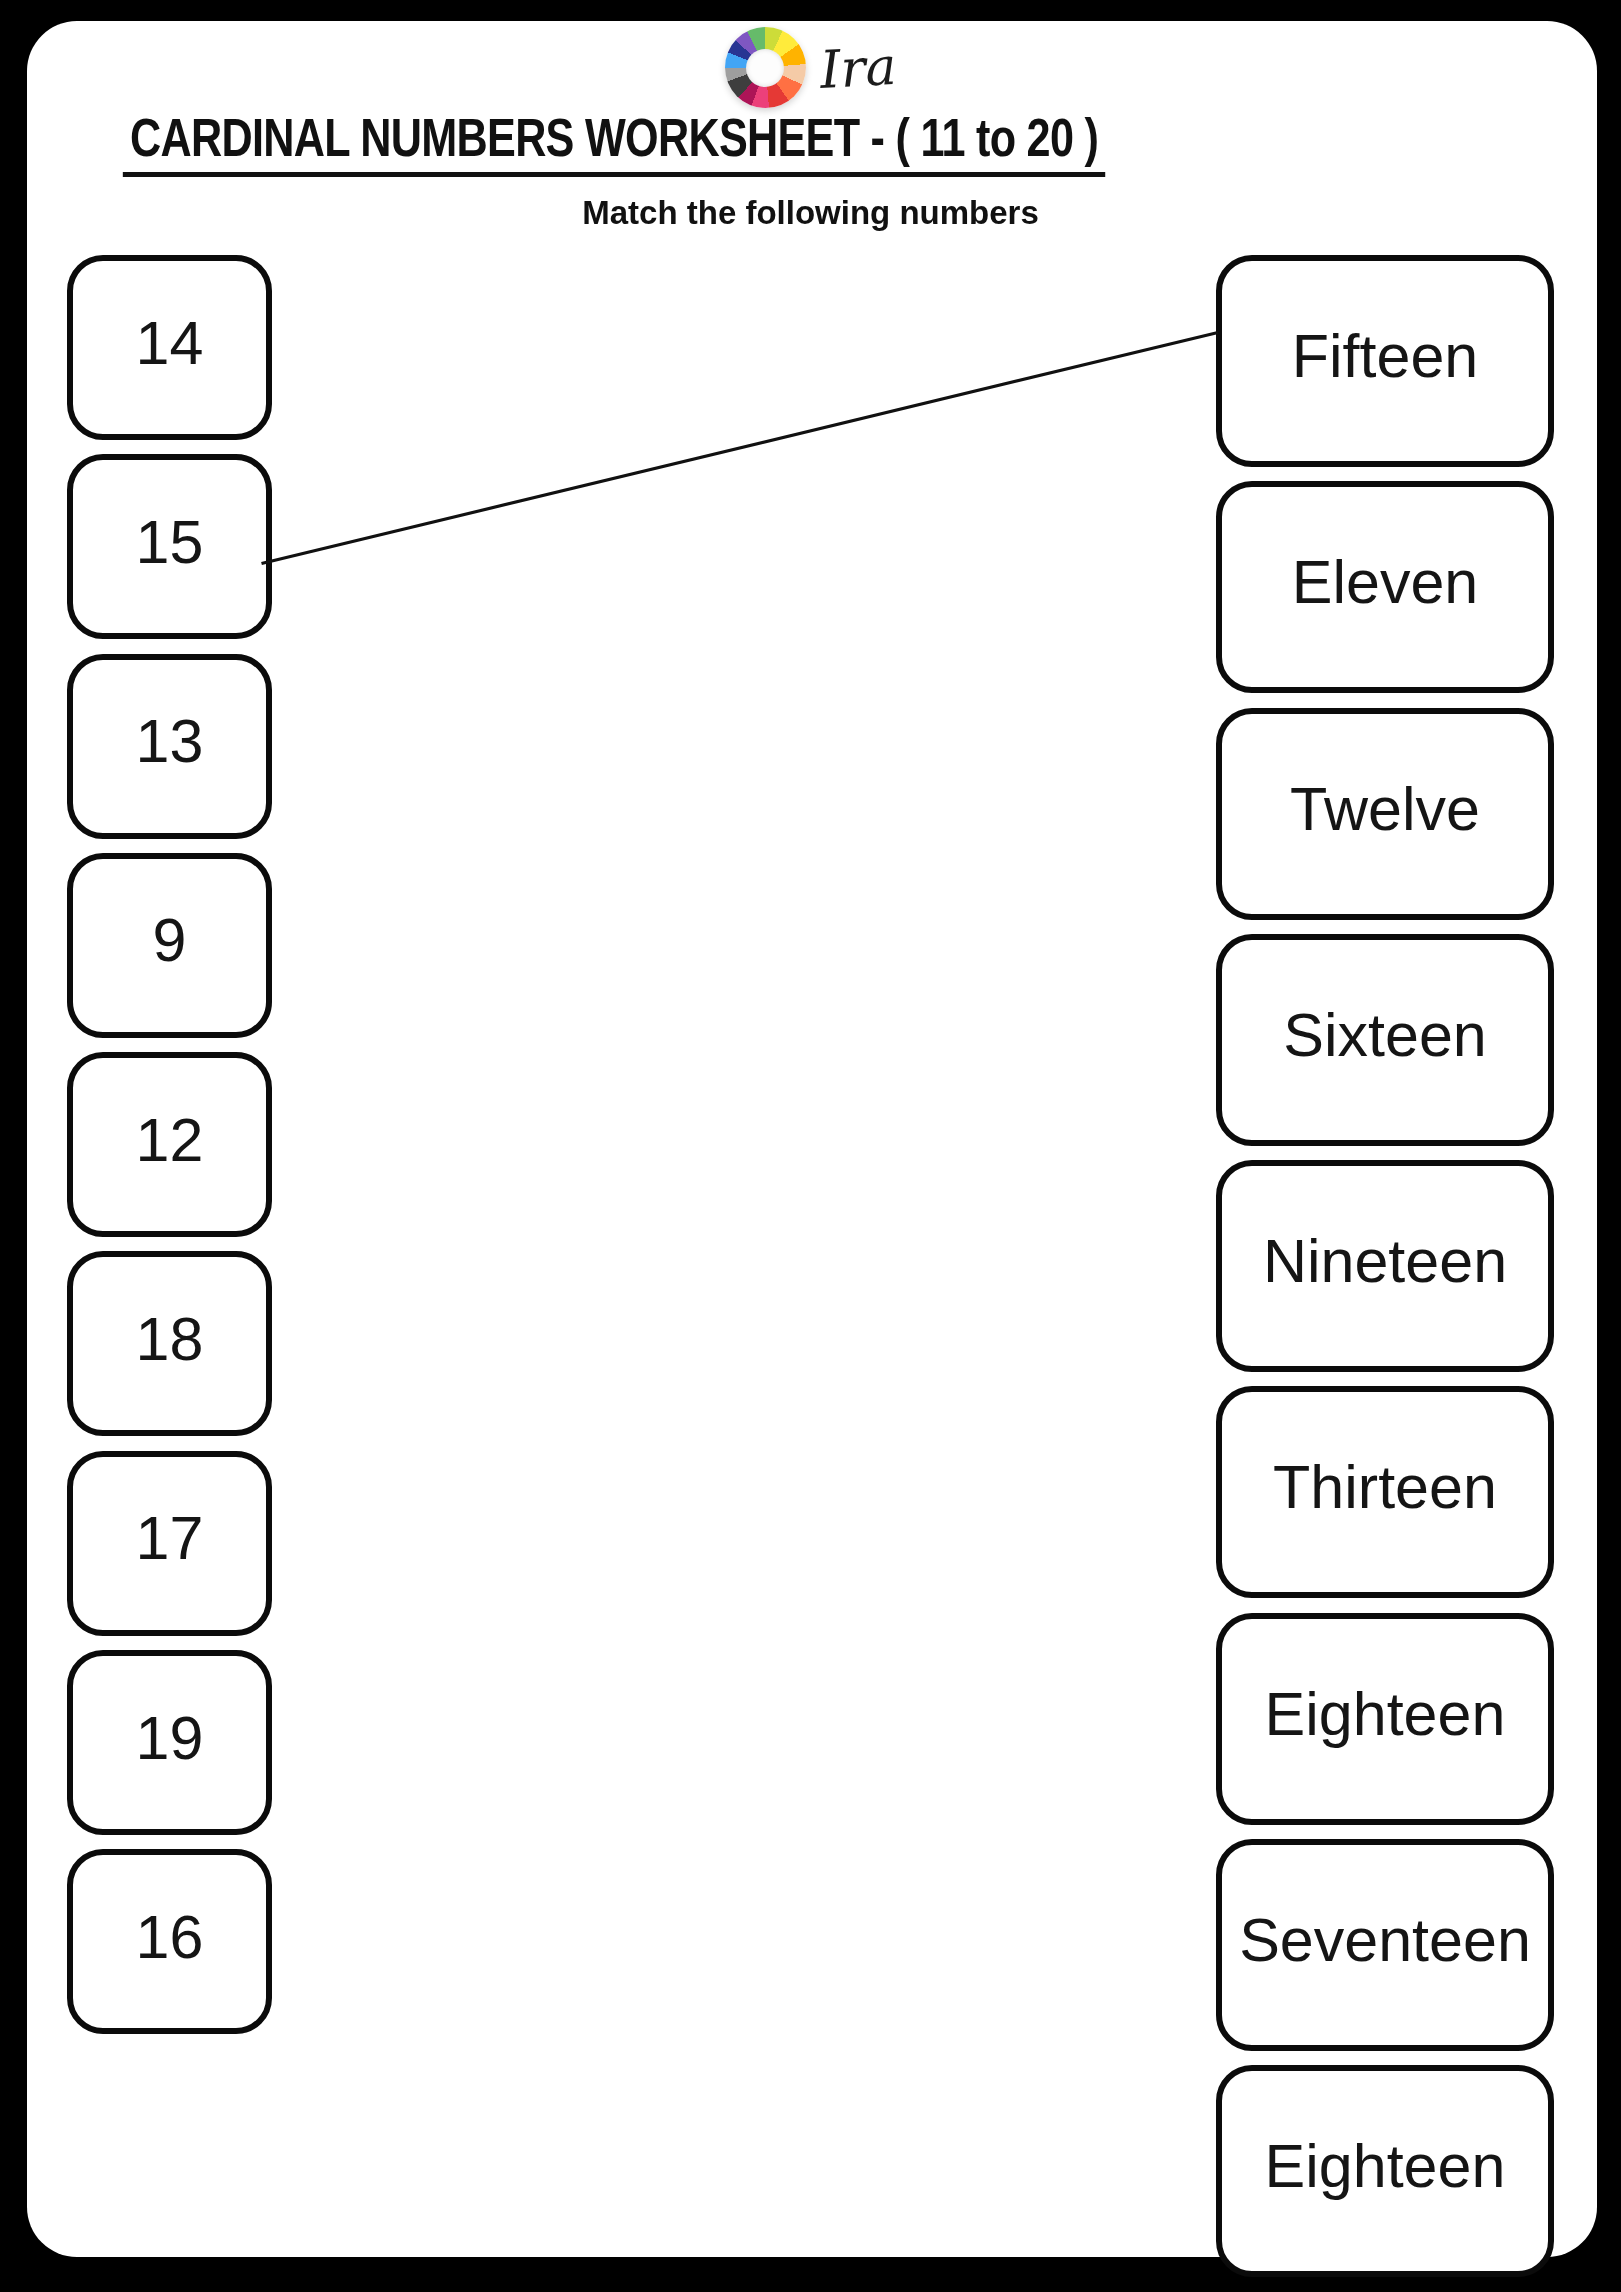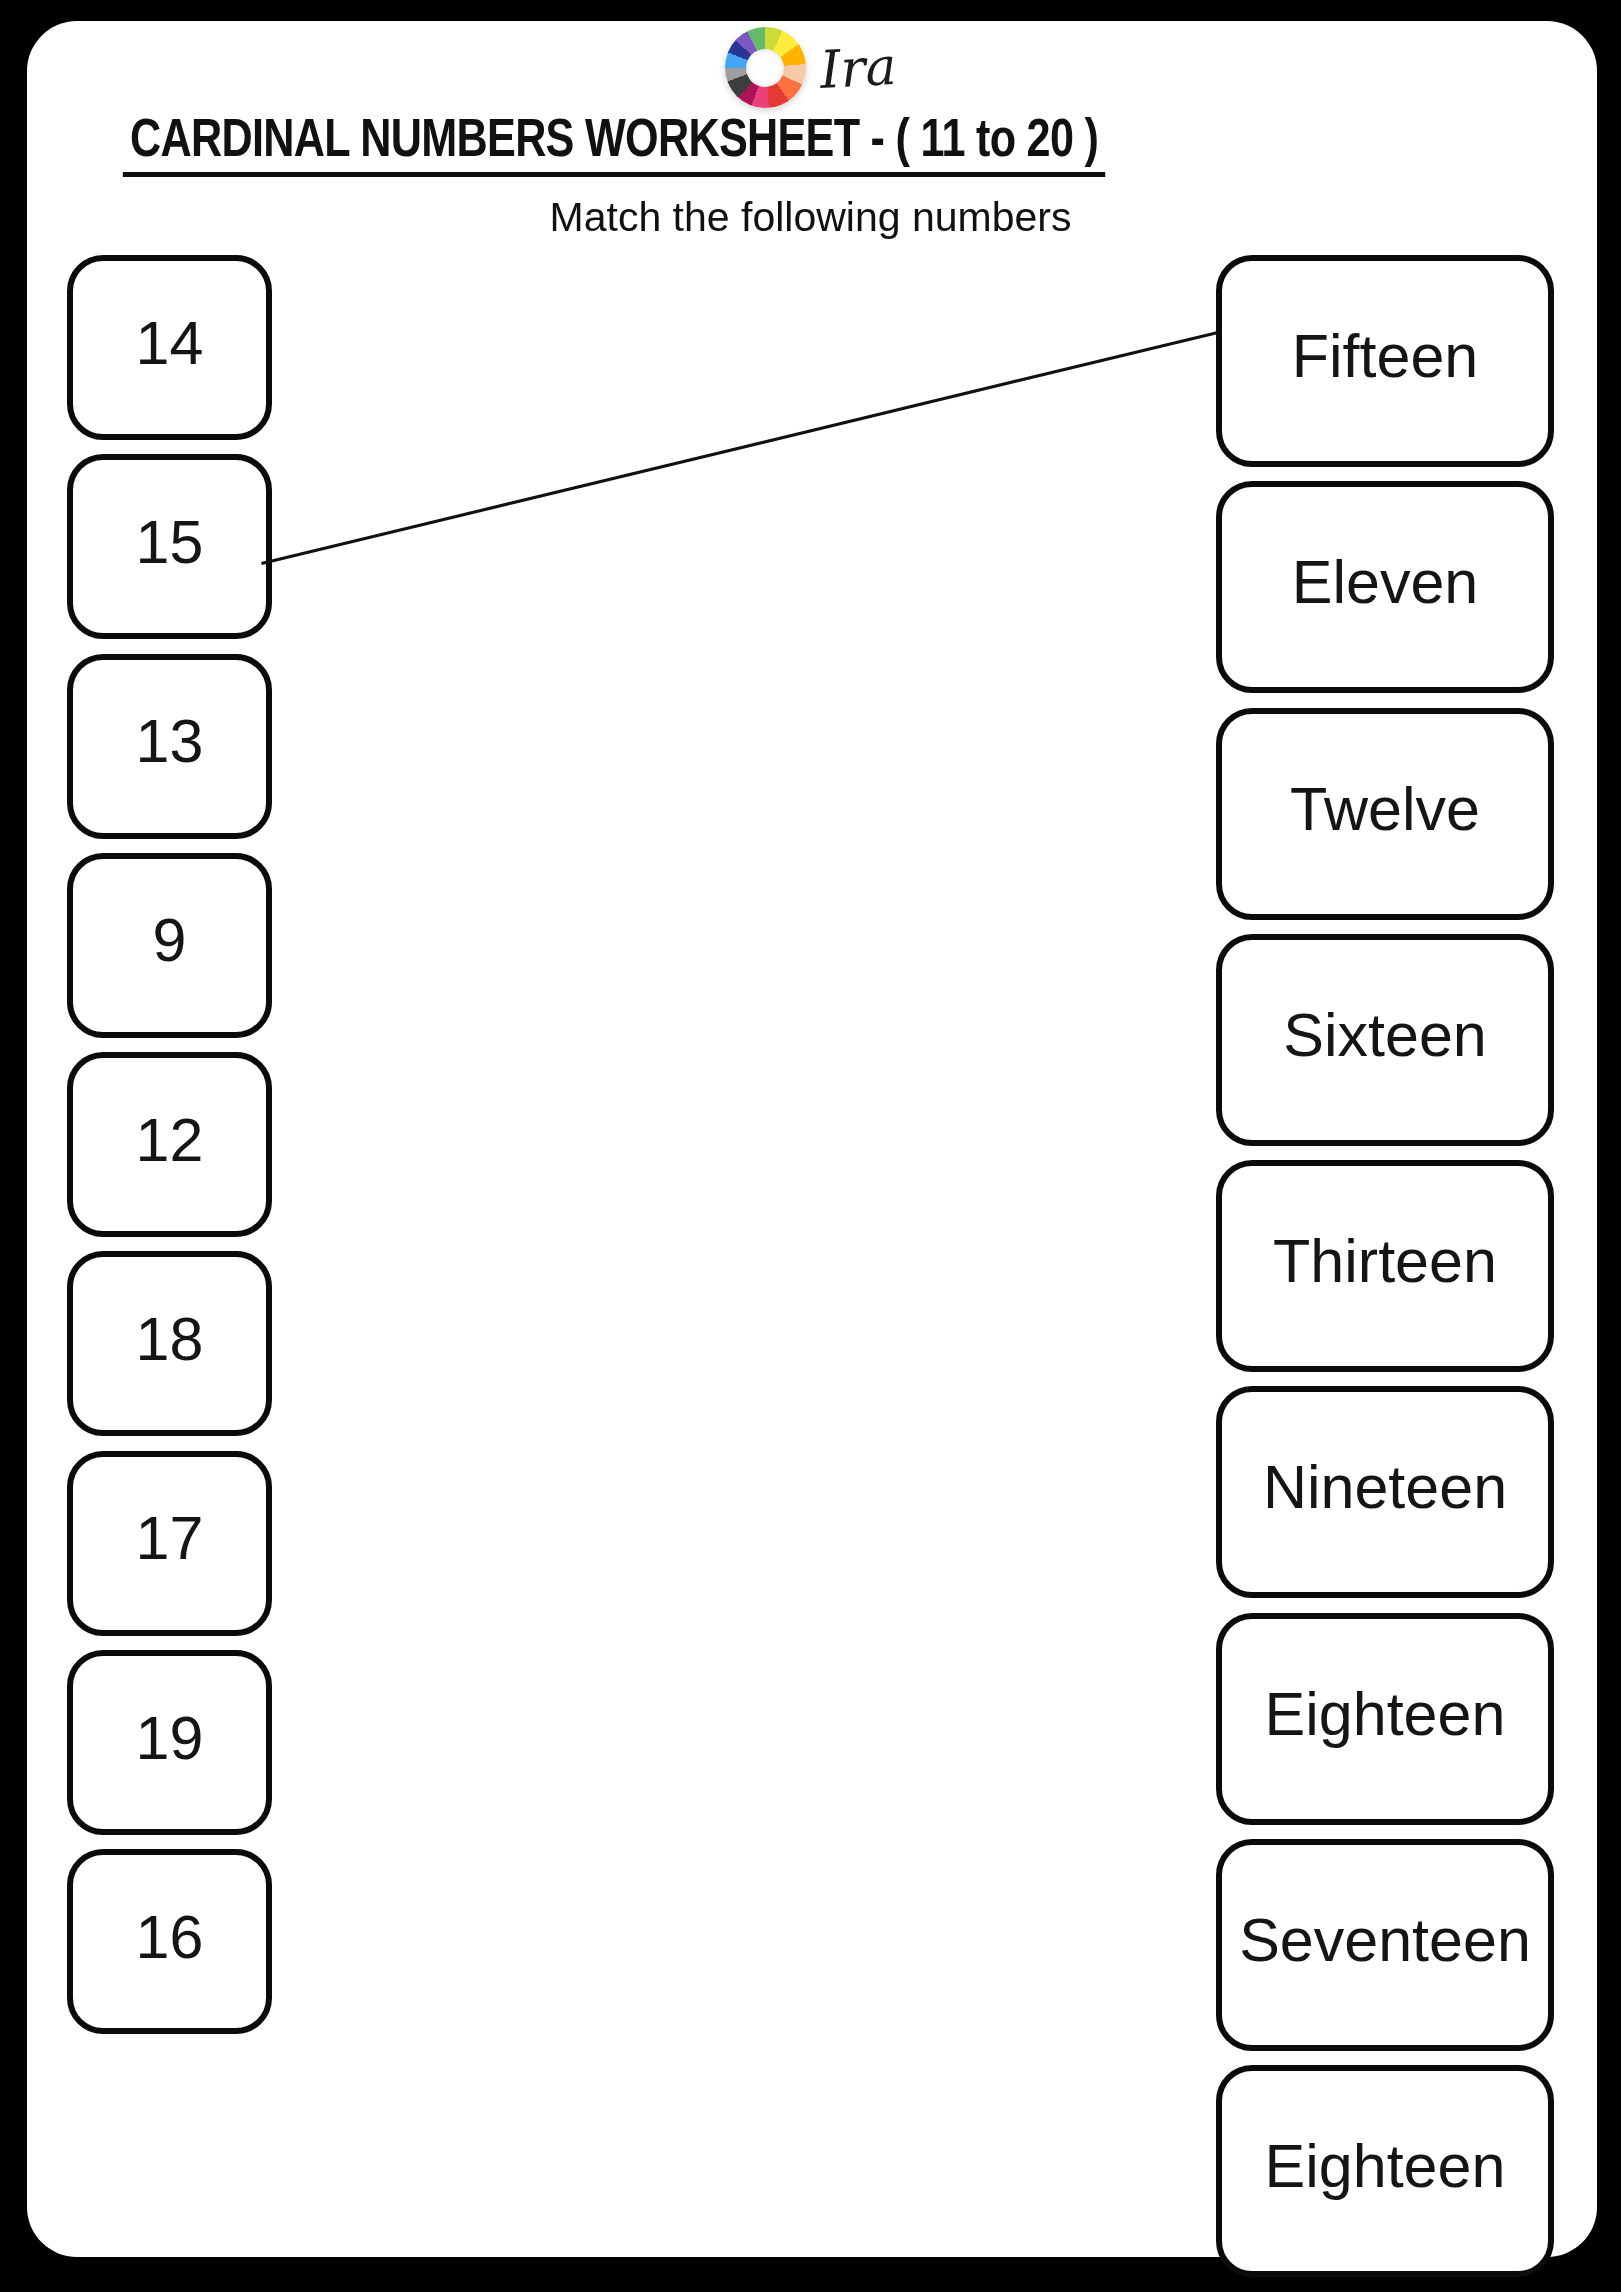--- a/index.html
+++ b/index.html
@@ -35,21 +35,21 @@
     font-family:"DejaVu Serif",serif;font-style:italic;font-size:52px;
     color:#1c1c1c;line-height:1;transform:rotate(-3deg);
   }
   .title-row{position:absolute;left:0;top:106px;width:100%;text-align:left;}
   .title-text{
     display:inline-block;font-weight:bold;font-size:54px;line-height:1.15;
     letter-spacing:-0.9px;transform:scaleX(.8);transform-origin:center;
     border-bottom:5.4px solid #111;padding:0 9px 3.6px 9px;white-space:nowrap;color:#111;
   }
   .subtitle-row{position:absolute;left:0;top:193px;width:100%;text-align:center;}
-  .subtitle-text{font-size:41px;line-height:1.2;color:#111;}
+  .subtitle-text{font-size:33px;line-height:1.2;color:#111;font-weight:bold;}
   
   .col{position:absolute;display:flex;flex-direction:column;gap:14.3px;}
   .col-left{left:67px;top:255px;}
   .col-right{left:1216px;top:255px;}
   .box{
     background:#fff;border:6.3px solid #0b0b0b;border-radius:36px;box-sizing:border-box;
     display:flex;align-items:center;justify-content:center;
   }
   .box-num{width:205px;height:185px;}
   .box-word{width:338px;height:212px;}
@@ -114,24 +114,24 @@
     <div class="box box-word">
         <span>Eleven</span>
       </div>
     <div class="box box-word">
         <span>Twelve</span>
       </div>
     <div class="box box-word">
         <span>Sixteen</span>
       </div>
     <div class="box box-word">
-        <span>Thirteen</span>
+        <span>Nineteen</span>
       </div>
     <div class="box box-word">
-        <span>Nineteen</span>
+        <span>Thirteen</span>
       </div>
     <div class="box box-word">
         <span>Eighteen</span>
       </div>
     <div class="box box-word">
         <span>Seventeen</span>
       </div>
     <div class="box box-word">
         <span>Eighteen</span>
       </div>

